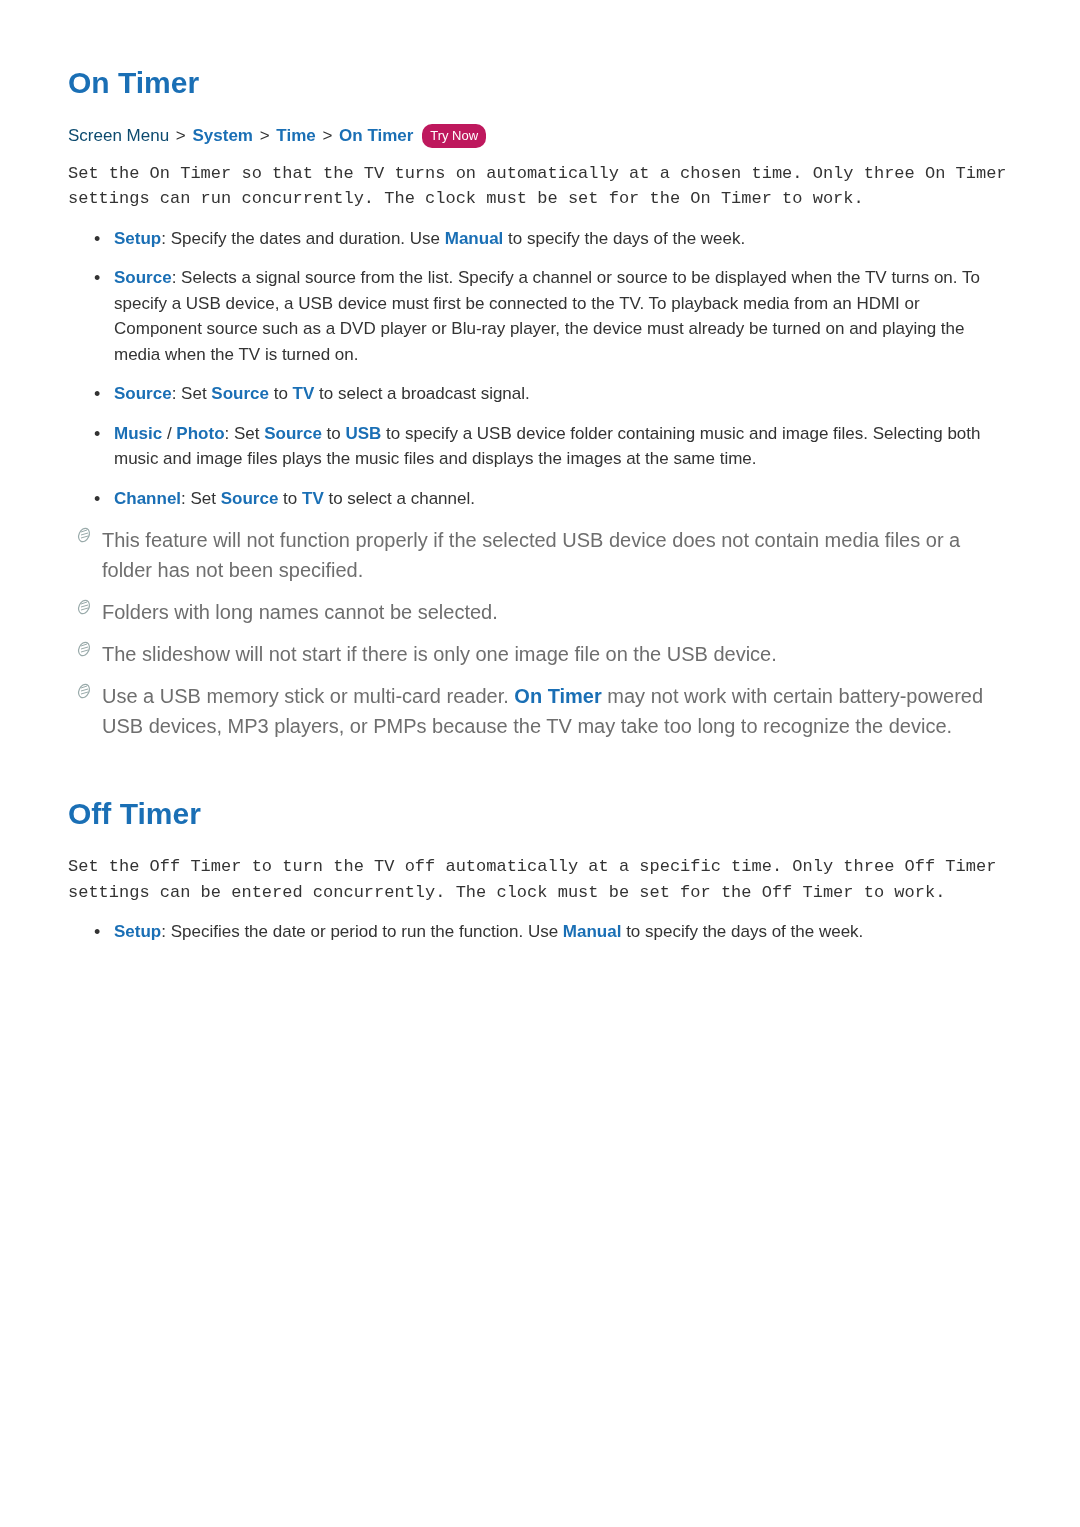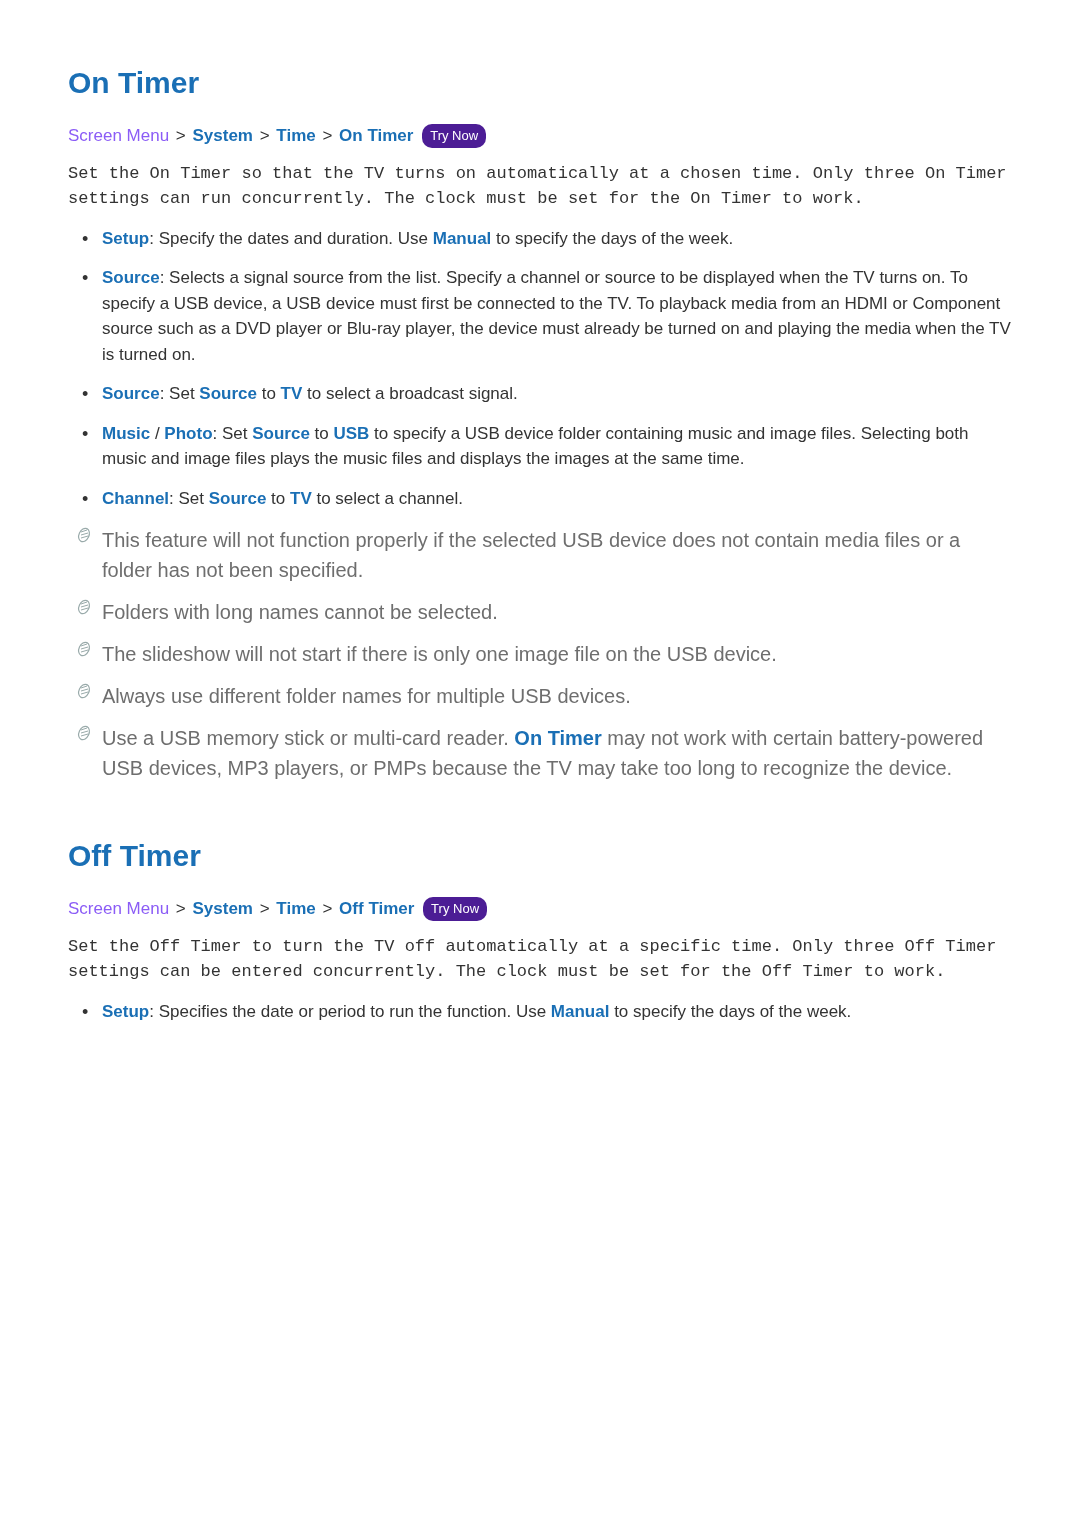--- a/index.html
+++ b/index.html
@@ -15,46 +15,46 @@
     font-size: 30px;
     font-weight: 600;
     margin: 0 0 18px 0;
   }
   .section + .section {
     margin-top: 50px;
   }
   .breadcrumb {
     margin-bottom: 12px;
   }
-  .crumb-label { color: #8b5cf6; }
+  .crumb-label { color: #0c4a6e; }
   .crumb-link { color: #1a6fb5; font-weight: 600; }
   .sep { color: #333; padding: 0 2px; }
   .try-now {
     display: inline-block;
-    background: #4c1d95;
+    background: #be185d;
     color: #fff;
     font-size: 13px;
     padding: 2px 8px;
     border-radius: 10px;
     margin-left: 4px;
     vertical-align: 1px;
   }
   p.intro {
     margin: 0 0 14px 0;
     font-family: Liberation Mono, monospace;
   }
   ul.bullets {
     list-style: none;
     padding: 0;
     margin: 0;
   }
   ul.bullets > li {
     position: relative;
     padding-left: 34px;
-    margin: 14px 0;
+    margin: 14px 12px;
   }
   ul.bullets > li::before {
     content: "•";
     position: absolute;
     left: 14px;
     top: 0;
     font-size: 18px;
     color: #333;
   }
   .kw { color: #1a6fb5; font-weight: 600; }
@@ -120,32 +120,23 @@
               <line x1="5" y1="11" x2="12" y2="9" stroke="#9aa" stroke-width="1"></line>
             </svg>
           </span>The slideshow will not start if there is only one image file on the USB device.</li>
         <li><span class="note-icon">
             <svg viewBox="0 0 16 16" width="16" height="16">
               <ellipse cx="8" cy="8" rx="5" ry="7" transform="rotate(25 8 8)" fill="none" stroke="#9aa" stroke-width="1.2"></ellipse>
               <line x1="5" y1="5" x2="11" y2="3" stroke="#9aa" stroke-width="1"></line>
               <line x1="5" y1="8" x2="12" y2="6" stroke="#9aa" stroke-width="1"></line>
               <line x1="5" y1="11" x2="12" y2="9" stroke="#9aa" stroke-width="1"></line>
             </svg>
-          </span>Always use different folder names for multiple USB devices.</li>
-        <li><span class="note-icon">
-            <svg viewBox="0 0 16 16" width="16" height="16">
-              <ellipse cx="8" cy="8" rx="5" ry="7" transform="rotate(25 8 8)" fill="none" stroke="#9aa" stroke-width="1.2"></ellipse>
-              <line x1="5" y1="5" x2="11" y2="3" stroke="#9aa" stroke-width="1"></line>
-              <line x1="5" y1="8" x2="12" y2="6" stroke="#9aa" stroke-width="1"></line>
-              <line x1="5" y1="11" x2="12" y2="9" stroke="#9aa" stroke-width="1"></line>
-            </svg>
           </span>Use a USB memory stick or multi-card reader. <span class="small-kw">On Timer</span> may not work with certain battery-powered USB devices, MP3 players, or PMPs because the TV may take too long to recognize the device.</li>
       </ul>
     </div>
     <div class="section">
       <h2>Off Timer</h2>
-      <div class="breadcrumb"><span class="crumb-label">Screen Menu</span><span class="sep"> &gt; </span><span class="crumb-link">System</span><span class="sep"> &gt; </span><span class="crumb-link">Time</span><span class="sep"> &gt; </span><span class="crumb-link">Off Timer</span> <span class="try-now">Try Now</span></div>
       <p class="intro">Set the Off Timer to turn the TV off automatically at a specific time. Only three Off Timer settings can be entered concurrently. The clock must be set for the Off Timer to work.</p>
       <ul class="bullets">
         <li><span class="kw">Setup</span>: Specifies the date or period to run the function. Use <span class="kw">Manual</span> to specify the days of the week.</li>
       </ul>
     </div>
   </div>
 
 </body></html>

